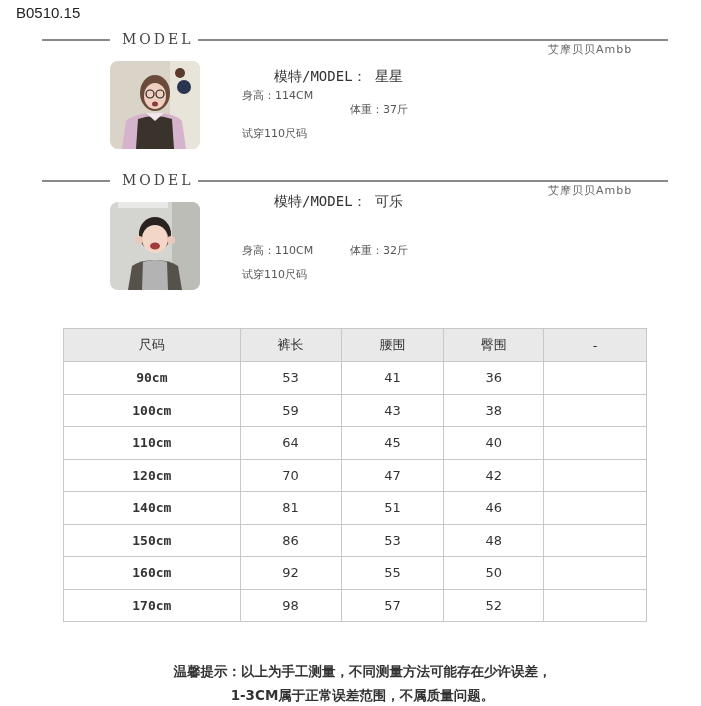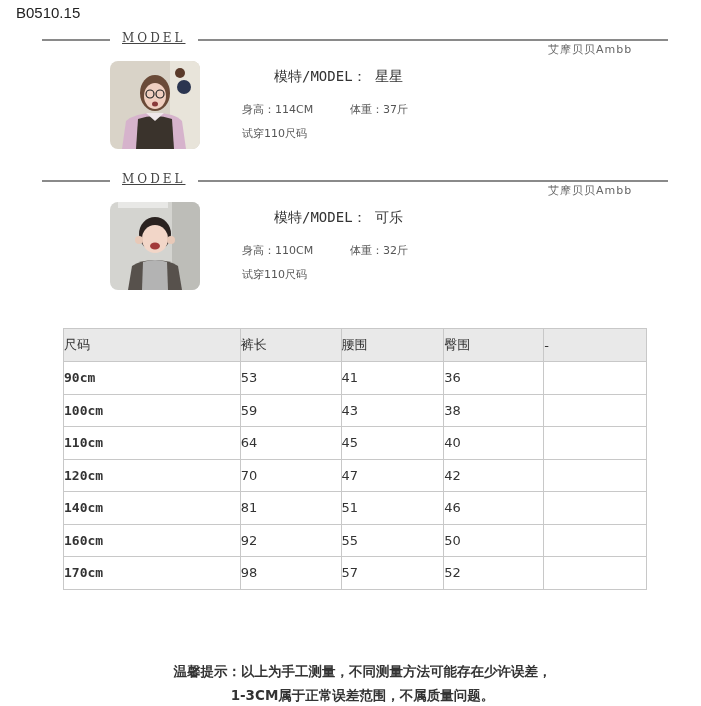--- a/index.html
+++ b/index.html
@@ -11,22 +11,22 @@
       position: absolute; left: 16px; top: 4px; font-size: 15px; color: #222;
       font-family: "Liberation Sans", "DejaVu Sans", sans-serif;
     }
     .hdr-line-left {
       position: absolute; left: 42px; width: 68px; height: 2px; background: #8a8a8a;
     }
     .hdr-line-right {
       position: absolute; left: 198px; width: 470px; height: 2px; background: #8a8a8a;
     }
     .hdr-title {
-      position: absolute; left: 122px; font-size: 12px; letter-spacing: 3px;
-      font-family: "DejaVu Serif", "Liberation Serif", serif; color: #444; text-decoration: underline;
+      position: absolute; left: 122px; font-size: 14px; letter-spacing: 3px;
+      font-family: "DejaVu Serif", "Liberation Serif", serif; color: #444;
     }
     .brand {
       position: absolute; left: 548px; font-size: 11px; color: #666; letter-spacing: 1px;
     }
     .photo {
       position: absolute; left: 110px; width: 90px; height: 88px; border-radius: 8px;
       overflow: hidden;
     }
     .name-line {
       position: absolute; left: 237px; font-size: 14px; color: #333;
@@ -35,21 +35,21 @@
     }
     .stat {
       position: absolute; font-size: 11px; color: #555;
       font-family: "DejaVu Sans", sans-serif;
     }
     table.size {
       position: absolute; left: 63px; top: 328px; width: 584px;
       border-collapse: collapse; font-size: 13px; color: #333;
     }
     table.size th, table.size td {
-      border: 1px solid #c8c8c8; text-align: left; font-weight: normal; height: 31.5px; padding: 0;
+      border: 1px solid #c8c8c8; text-align: center; font-weight: normal; height: 31.5px; padding: 0;
     }
     table.size th { background: #e9e9e9; height: 32px; }
     table.size td.c0 { font-family: "DejaVu Sans Mono", monospace; font-size: 13px; font-weight: bold; }
     .note {
       position: absolute; left: 12px; width: 701px; text-align: center; font-size: 13.5px;
       color: #333; font-weight: bold; line-height: 24px;
     }
   </style>
 </head>
 <body>
@@ -74,21 +74,21 @@
       <ellipse cx="45" cy="35" rx="11" ry="13" fill="#f0cfc0"></ellipse>
       <circle cx="40" cy="33" r="4" fill="none" stroke="#222" stroke-width="1.2"></circle>
       <circle cx="50" cy="33" r="4" fill="none" stroke="#222" stroke-width="1.2"></circle>
       <ellipse cx="45" cy="43" rx="3" ry="2.5" fill="#8a3a3a"></ellipse>
     </svg>
   </div>
   <div class="name-line" style="top:68px;">
     <span>模特/MODEL：</span>
     <span>星星</span>
   </div>
-  <div class="stat" style="left:242px; top:102px;">
+  <div class="stat" style="left:242px; top:88px;">
     <span>身高：</span><span>114CM</span>
   </div>
   <div class="stat" style="left:350px; top:102px;">
     <span>体重：</span><span>37斤</span>
   </div>
   <div class="stat" style="left:242px; top:126px;">试穿110尺码</div>
 </div>
 
 <div>
   <div class="hdr-line-left" style="top:180px;"></div>
@@ -102,21 +102,21 @@
       <rect x="8" y="0" width="50" height="6" fill="#e8e8e6"></rect>
       <path d="M18 88 L22 64 Q30 58 45 58 Q60 58 68 64 L72 88 Z" fill="#57514c"></path>
       <path d="M32 88 L33 60 Q45 56 57 60 L58 88 Z" fill="#b3b3b3"></path>
       <ellipse cx="45" cy="32" rx="16" ry="17" fill="#2a2220"></ellipse>
       <ellipse cx="45" cy="37" rx="13" ry="14" fill="#f2d6c8"></ellipse>
       <ellipse cx="45" cy="44" rx="5" ry="3.5" fill="#a23a3a"></ellipse>
       <circle cx="29" cy="38" r="4" fill="#e8c9b8"></circle>
       <circle cx="61" cy="38" r="4" fill="#e8c9b8"></circle>
     </svg>
   </div>
-  <div class="name-line" style="top:209px;">
+  <div class="name-line" style="top:193px;">
     <span>模特/MODEL：</span>
     <span>可乐</span>
   </div>
   <div class="stat" style="left:242px; top:243px;">
     <span>身高：</span><span>110CM</span>
   </div>
   <div class="stat" style="left:350px; top:243px;">
     <span>体重：</span><span>32斤</span>
   </div>
   <div class="stat" style="left:242px; top:267px;">试穿110尺码</div>
@@ -169,20 +169,27 @@
       <td></td>
     </tr>
     <tr>
       <td class="c0">140cm</td>
       <td>81</td>
       <td>51</td>
       <td>46</td>
       <td></td>
     </tr>
     <tr>
+      <td class="c0">150cm</td>
+      <td>86</td>
+      <td>53</td>
+      <td>48</td>
+      <td></td>
+    </tr>
+    <tr>
       <td class="c0">160cm</td>
       <td>92</td>
       <td>55</td>
       <td>50</td>
       <td></td>
     </tr>
     <tr>
       <td class="c0">170cm</td>
       <td>98</td>
       <td>57</td>

